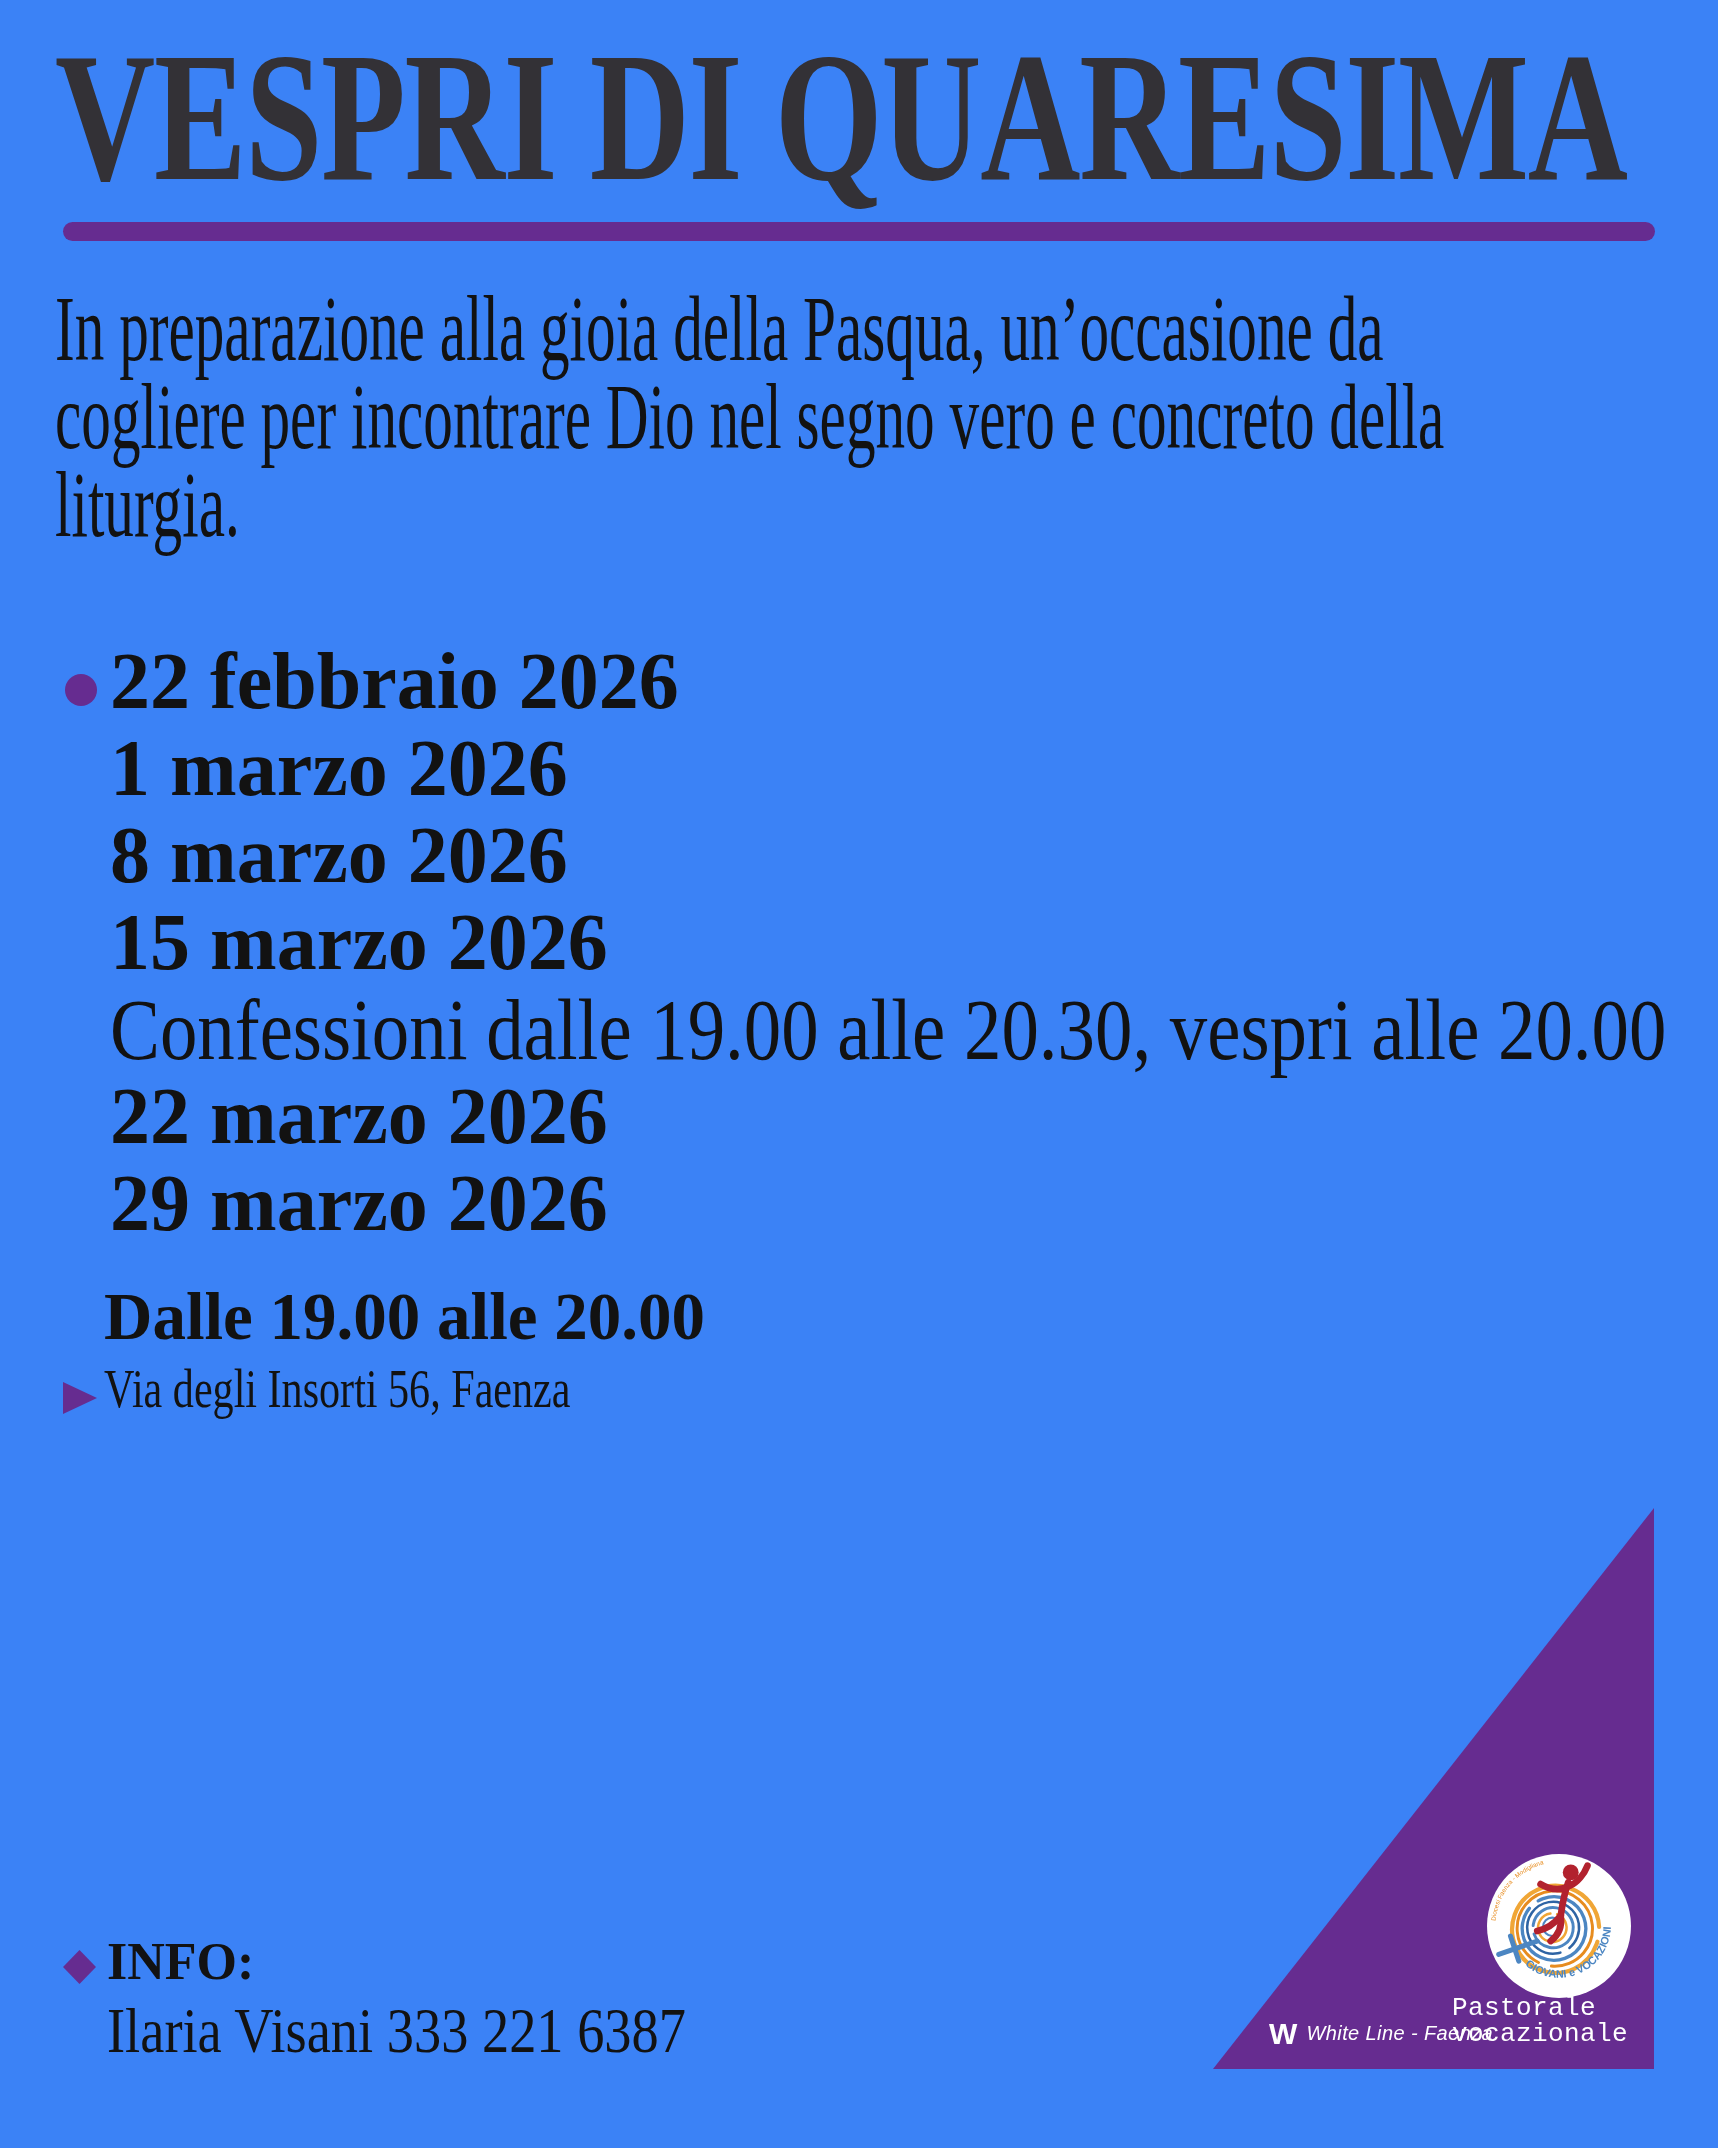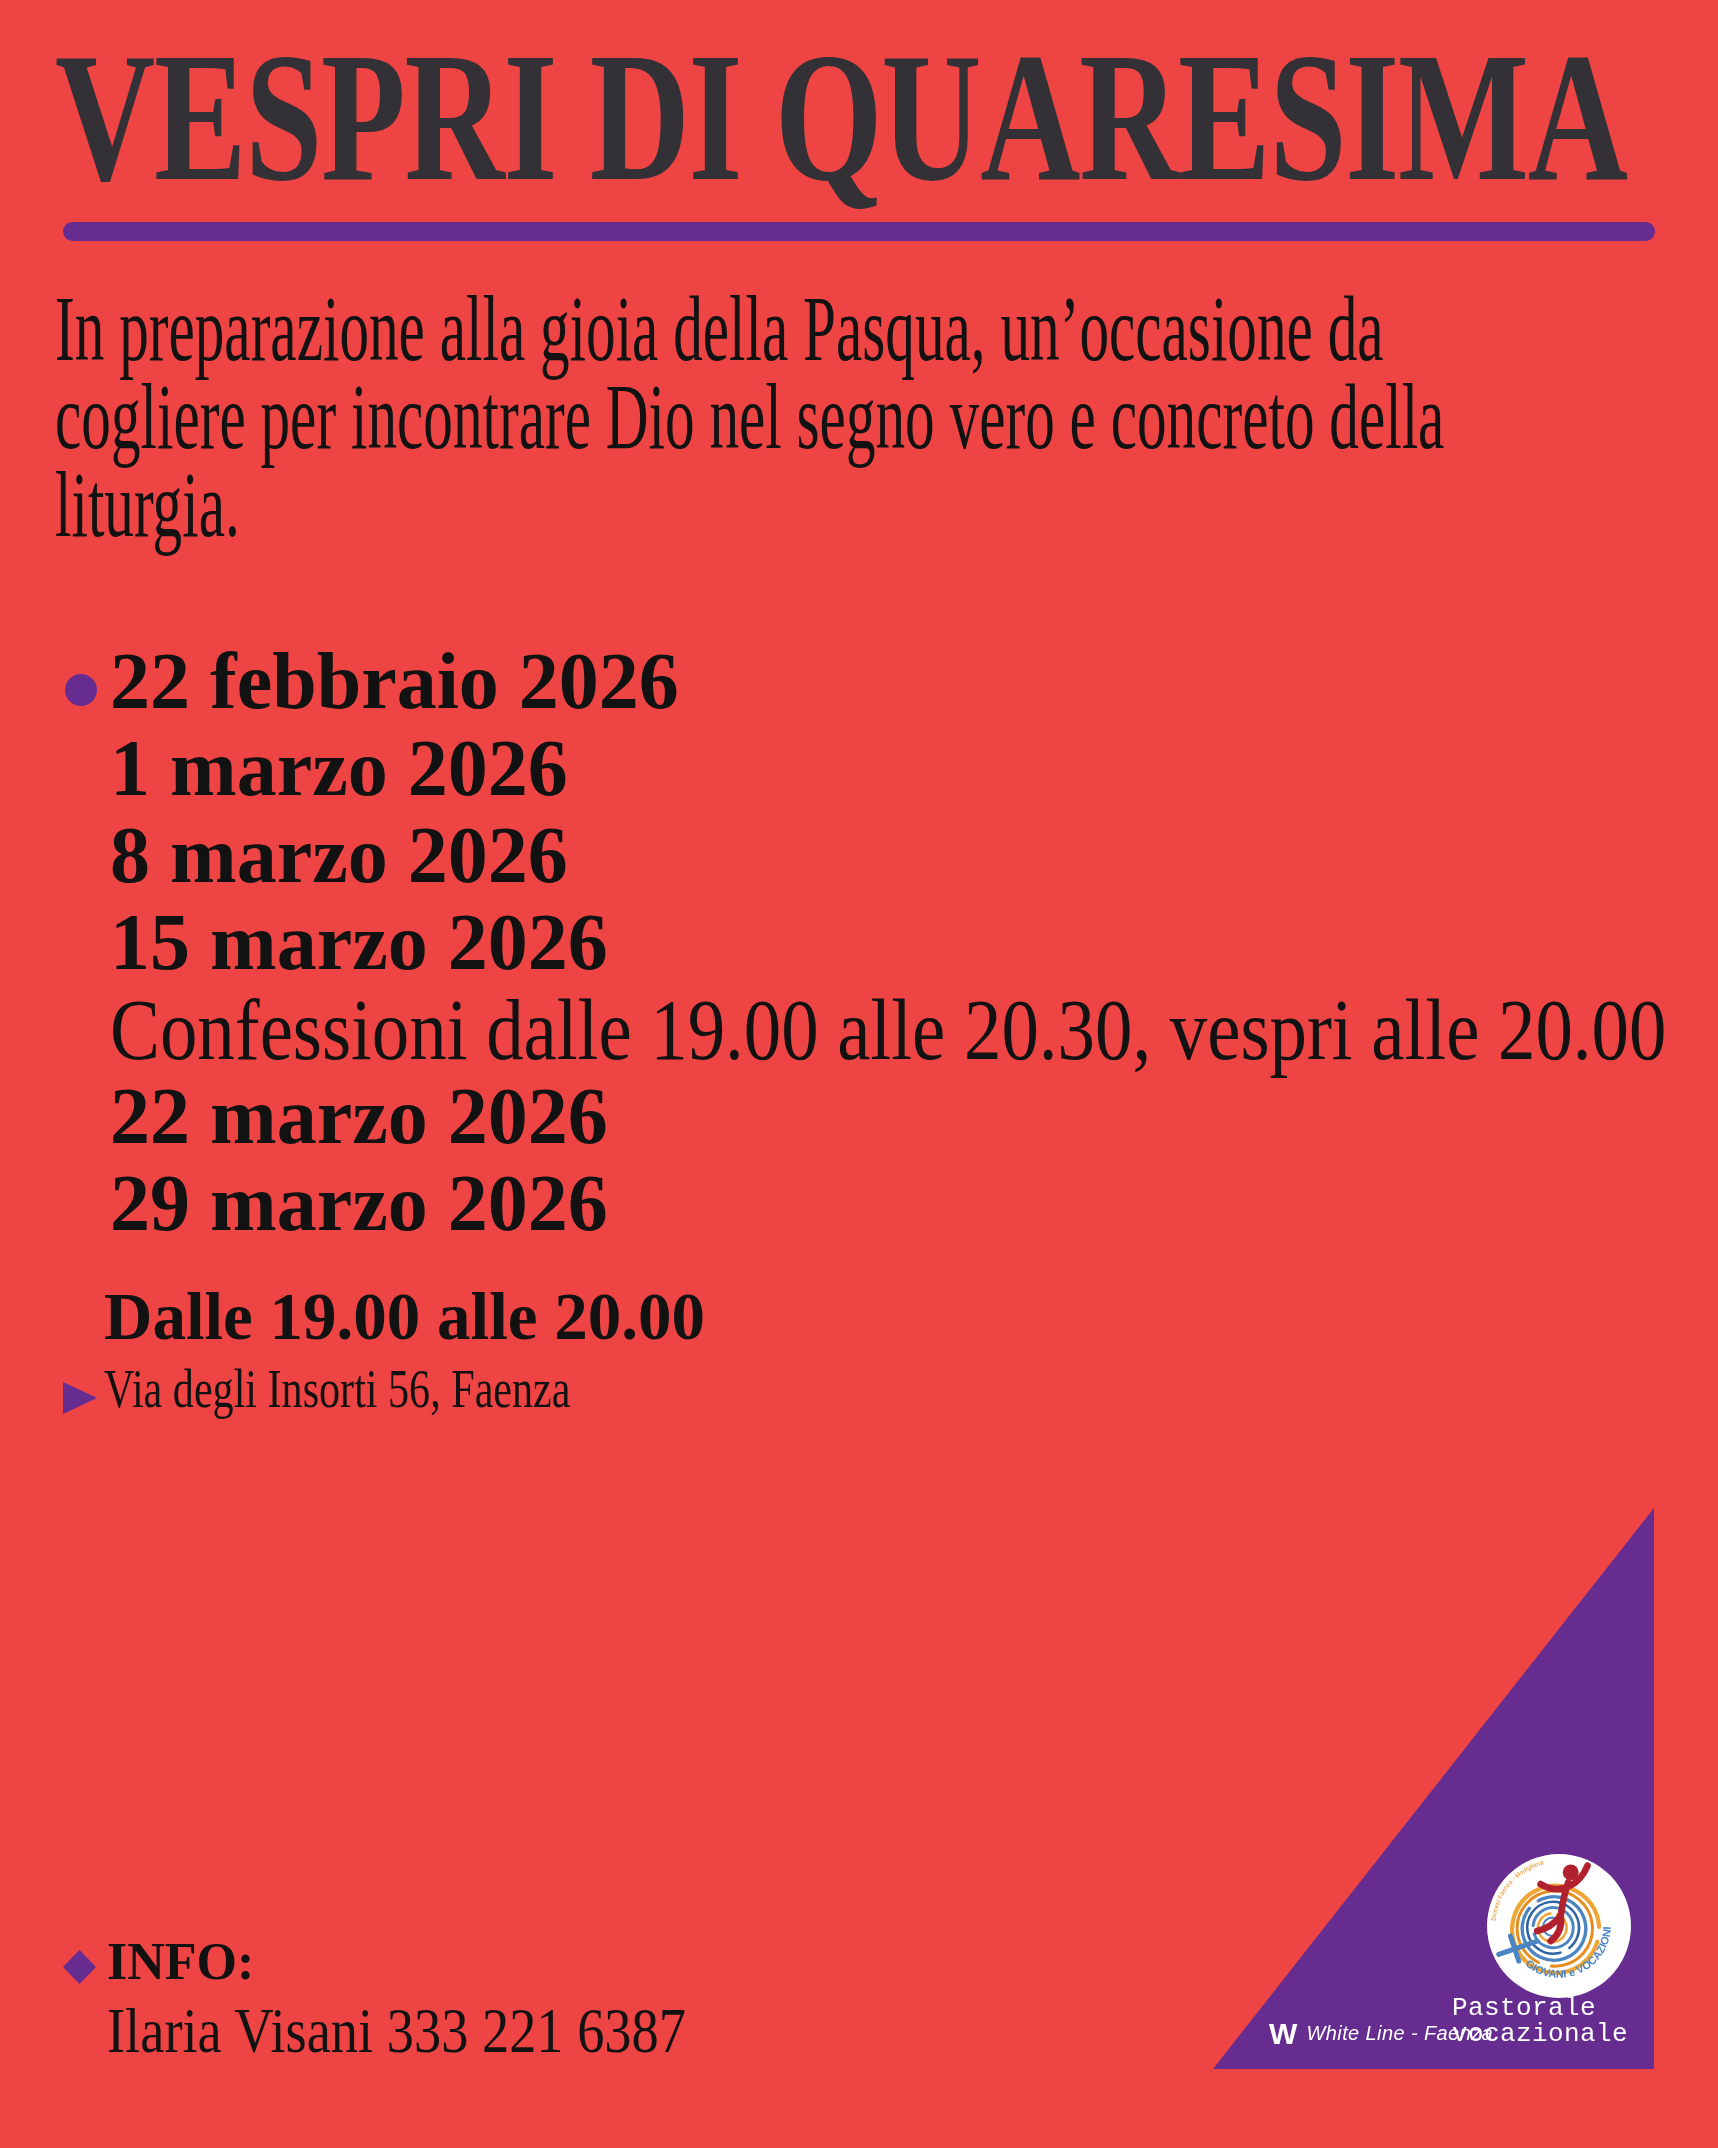--- a/index.html
+++ b/index.html
@@ -1,19 +1,19 @@
 <!DOCTYPE html>
 <html style="--purple: #662C90; --title-ink: #333136; --ink: #121212; --red: #B2222E; --blue: #4C86C2; --dark-blue: #2E64A4; --amber: #F0A636; --orange: #E78C1F;font-size:13.4px"><head>
 <meta charset="utf-8">
 <style>
   html,body{margin:0;padding:0;background:#e8e8e8;}
   .page{
     position:relative;
     width:1718px;height:2148px;
-    background:#ef4444;
+    background:#3b82f6;
     overflow:hidden;
     font-family:"Liberation Serif","DejaVu Serif",serif;
     color:var(--ink,#111);
   }
   .cond{display:inline-block;transform-origin:left top;white-space:nowrap;}
   .sx63{transform:scaleX(.63);}
   .sx75{transform:scaleX(.75);}
   .sx78{transform:scaleX(.78);}
   .sx85{transform:scaleX(.85);}
   .sx86{transform:scaleX(.86);}

